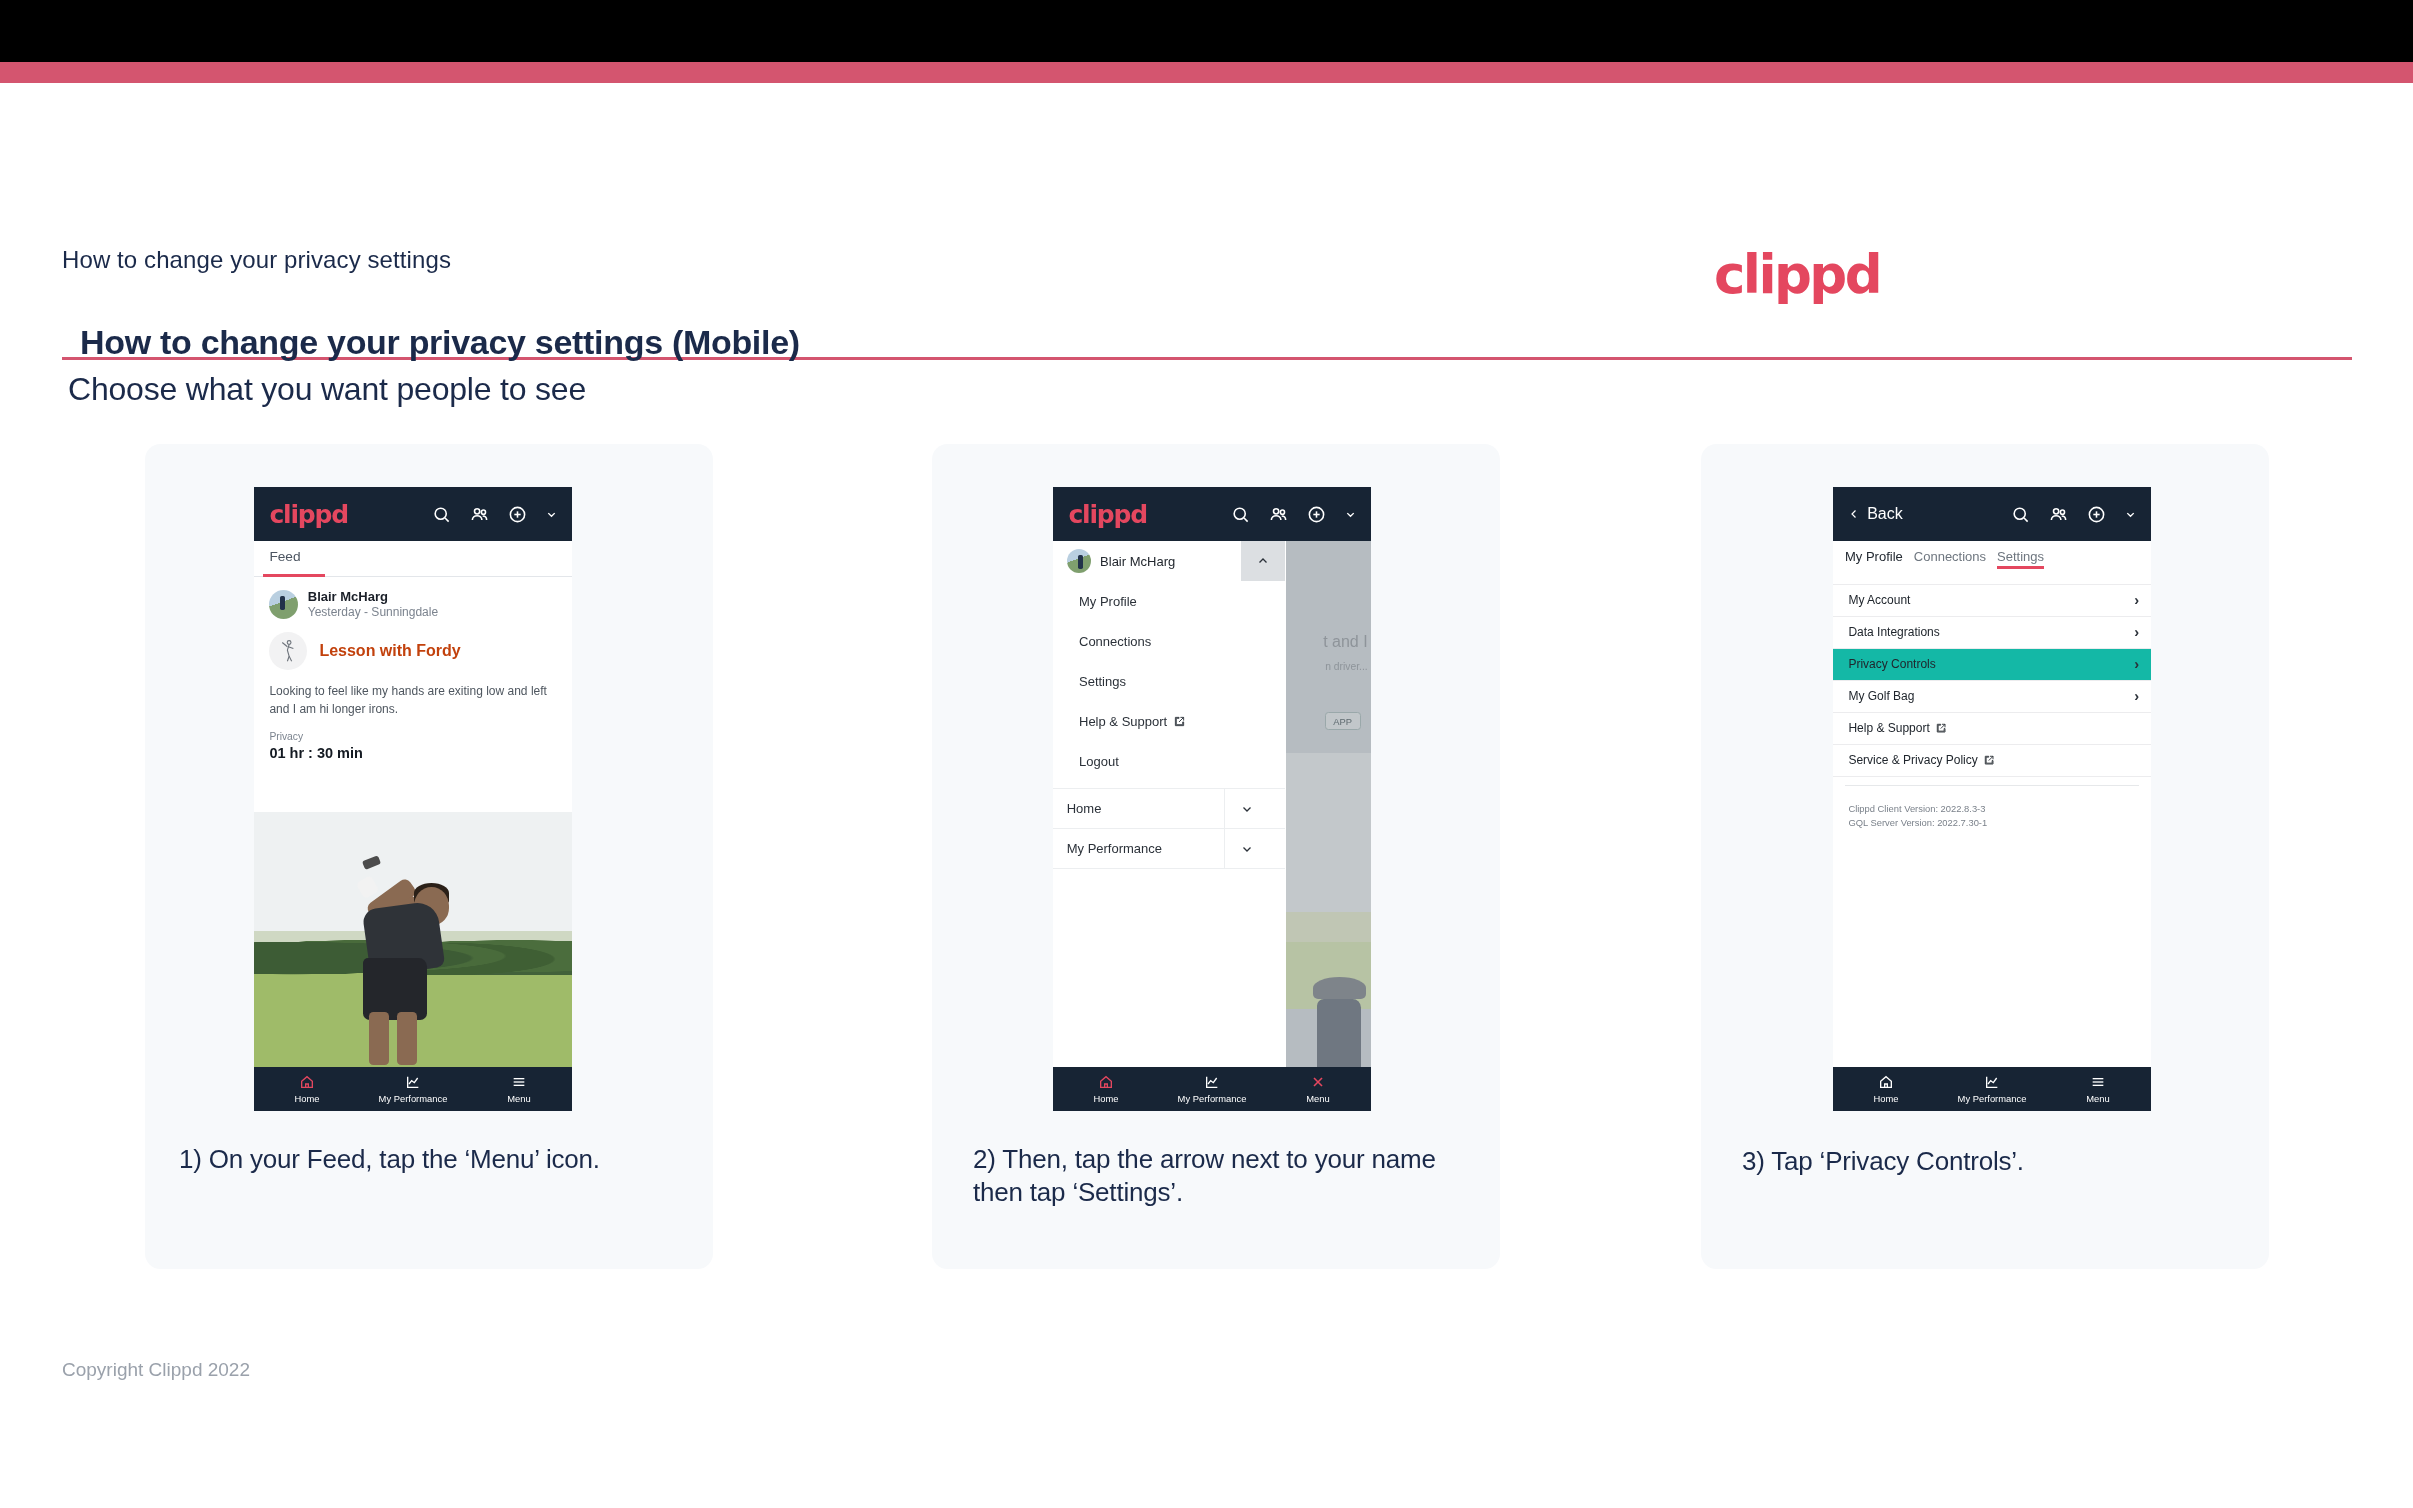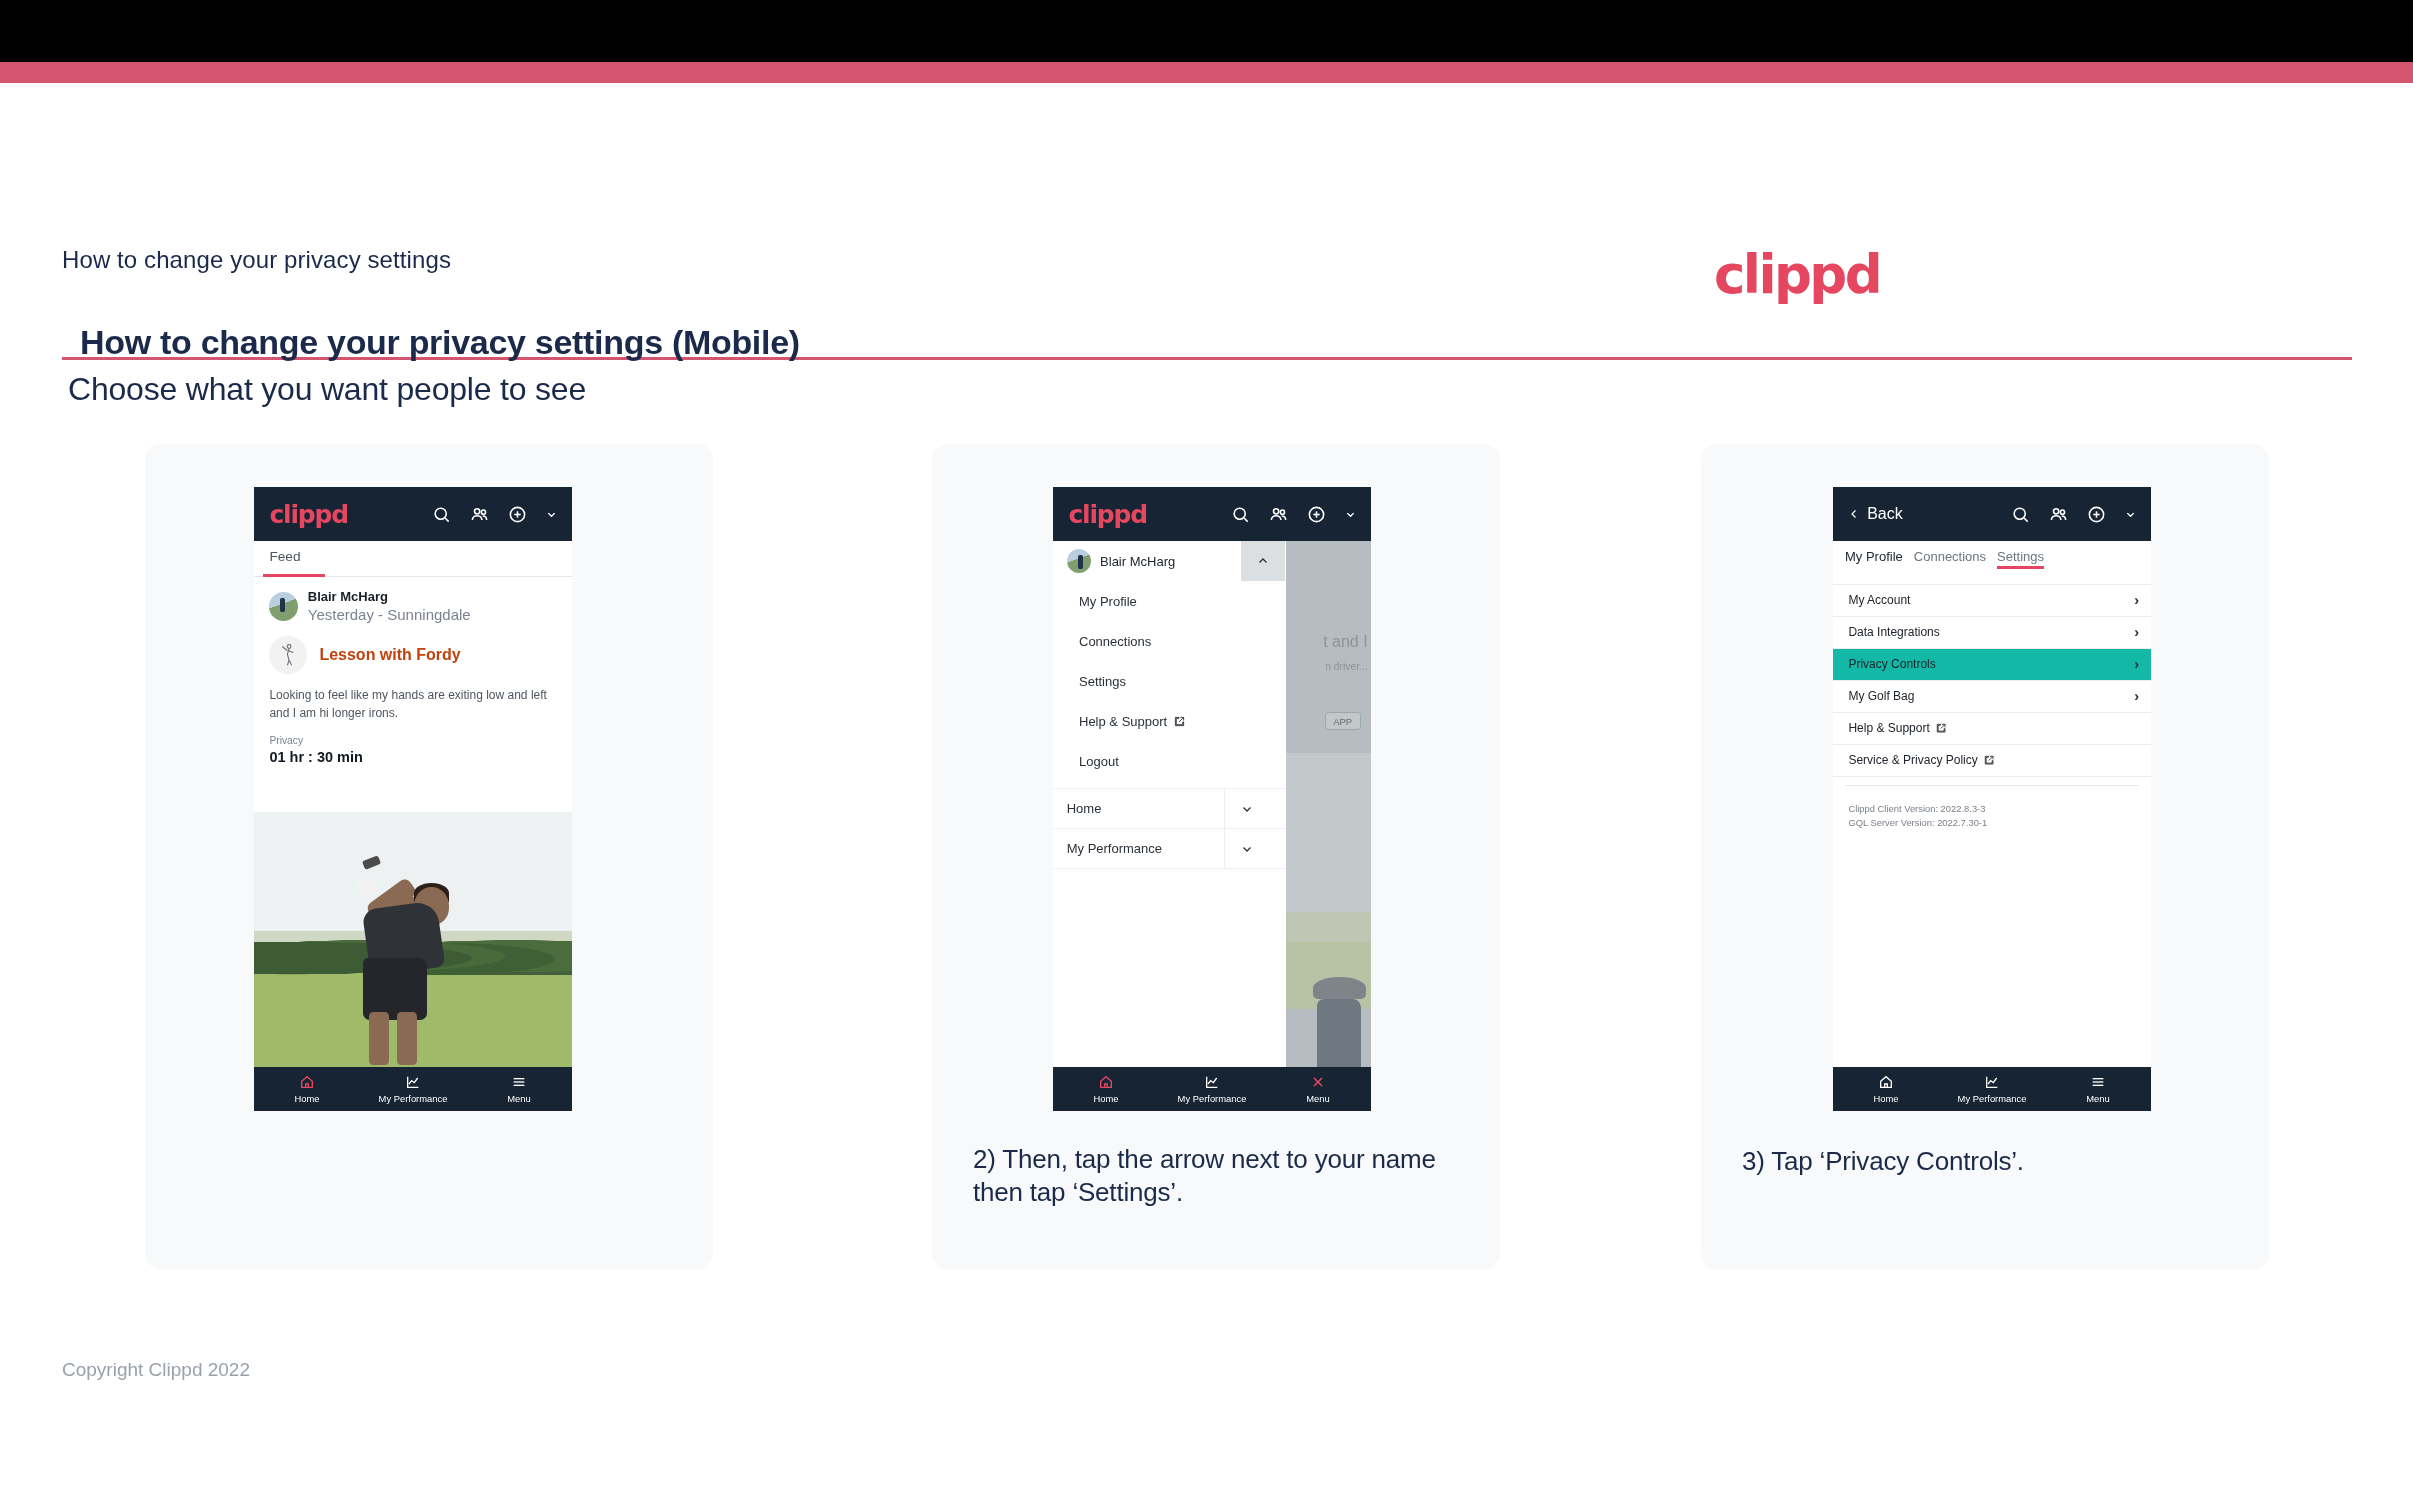--- a/index.html
+++ b/index.html
@@ -87,21 +87,21 @@
   .avatar {
     width:29px; height:29px; border-radius:50%;
     background:linear-gradient(160deg,#b9cfe0 0 42%,#7f9f6e 42% 100%);
     position:relative; overflow:hidden; flex:none;
   }
   .avatar::after{
     content:""; position:absolute; left:11px; top:6px; width:5.1px; height:13.7px;
     background:#22324a; border-radius:1.7px;
   }
   .post-name { font-size:13px; font-weight:700; color:#1a1f28; line-height:1.25; }
-  .post-meta { font-size:15px; color:#7b838e; line-height:1.3; }
+  .post-meta { font-size:12px; color:#7b838e; line-height:1.3; }
 
   .lesson-row { display:flex; align-items:center; gap:12px; margin-top:11px; }
   .lesson-badge {
     width:38px; height:38px; border-radius:50%; background:#f2f2f3;
     display:flex; align-items:center; justify-content:center; flex:none;
   }
   .lesson-title { font-size:16px; font-weight:700; color:#c2410c; }
 
   .post-body { margin-top:12px; font-size:12px; line-height:1.55; color:#4e565f; }
   .dur-label { margin-top:12px; font-size:10.3px; color:#7b838e; }
@@ -341,20 +341,21 @@
         <div class="bn">
           <svg width="16" height="16" viewBox="0 0 24 24" stroke="#ffffff" stroke-width="2">
               <line x1="4" y1="7" x2="20" y2="7"></line>
               <line x1="4" y1="12" x2="20" y2="12"></line>
               <line x1="4" y1="17" x2="20" y2="17"></line>
             </svg>
           <div class="bn-label">Menu</div>
         </div>
       </div>
     </div>
+    <div class="caption">1) On your Feed, tap the ‘Menu’ icon.</div>
   </div>
 
   <div class="card c2">
     <div class="phone">
 
       <div class="appbar">
         <div class="appbar-logo">clippd</div>
         <div class="appbar-icons">
           <svg class="ic" viewBox="0 0 24 24" fill="none" stroke="#fff" stroke-width="2">
               <circle cx="11" cy="11" r="7"></circle>

